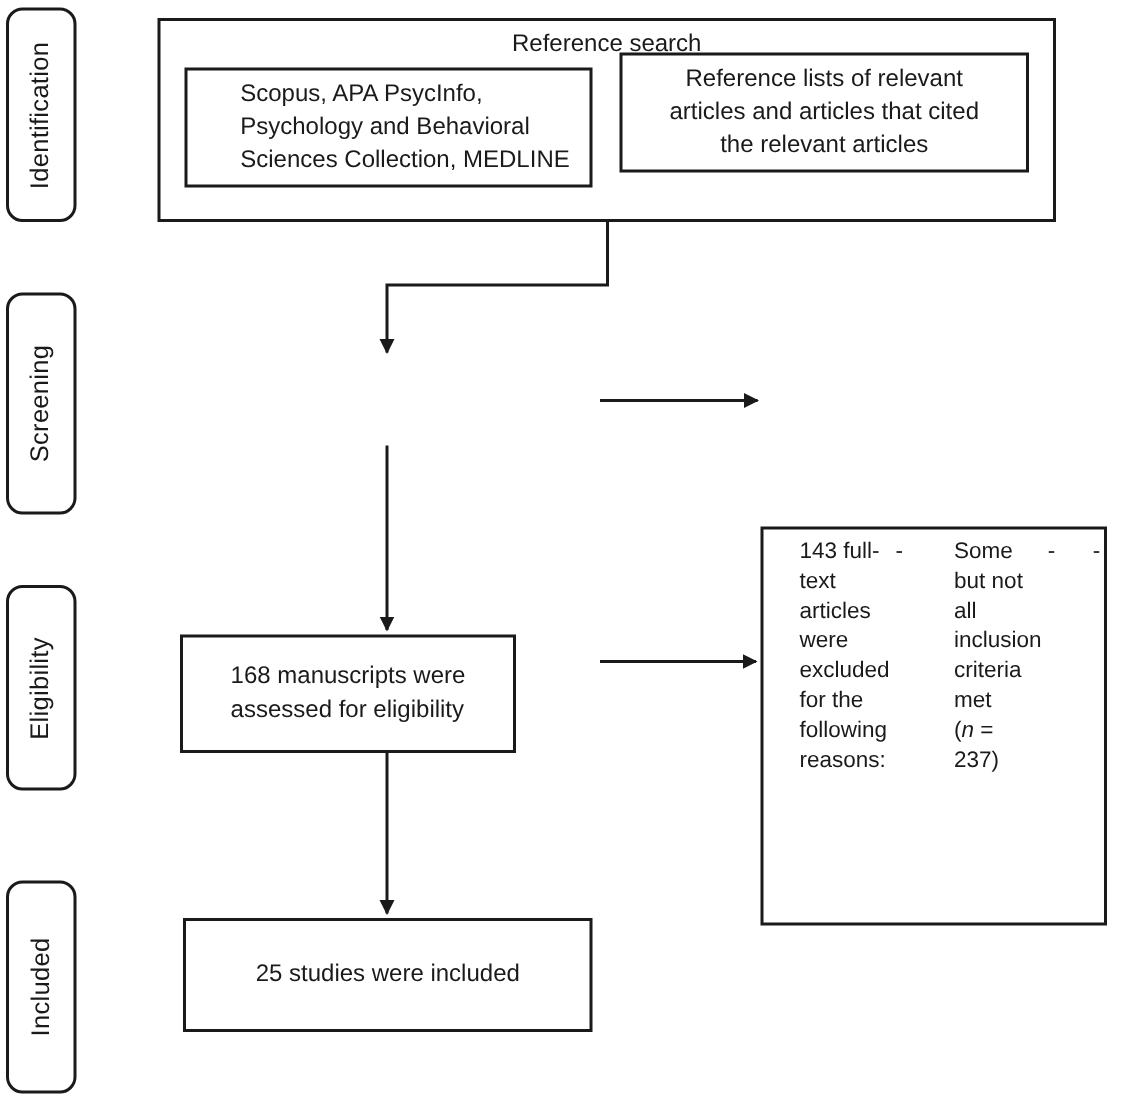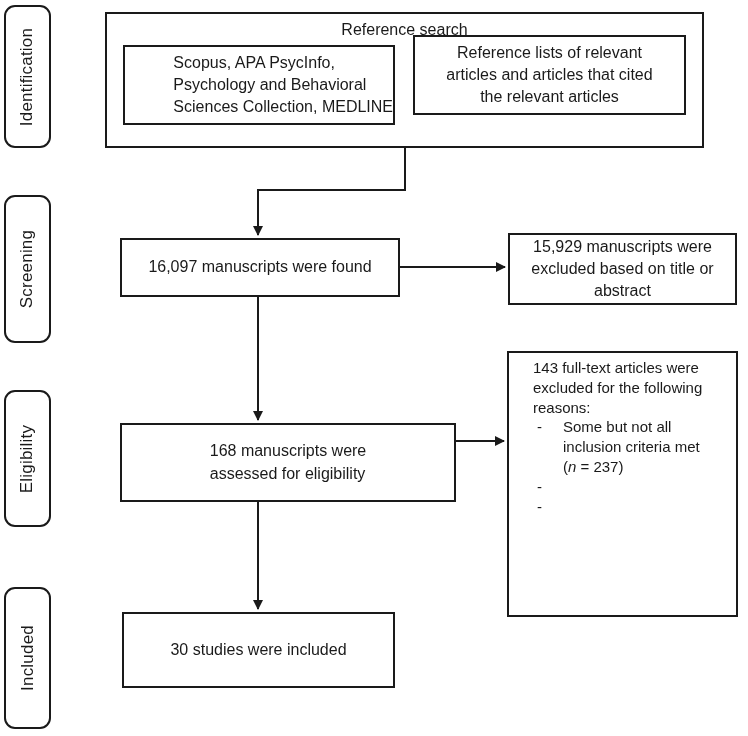--- a/index.html
+++ b/index.html
@@ -52,36 +52,36 @@
     text-align: center;
   }
   .pre { white-space: pre-line; }
   .left { text-align: left; }
   
   .box.group {
     align-items: flex-start;
     padding-top: 5px;
   }
   .box.db-box {
-    justify-content: flex-end;
+    justify-content: center;
     padding-left: 22px;
   }
   
   .box.reasons {
-    flex-direction: column;
+    flex-direction: row;
     align-items: stretch;
     justify-content: flex-start;
     padding: 5px 4px 4px 24px;
     font-size: 15px;
     line-height: 1.32;
     text-align: left;
   }
   .reason-row { display: flex; }
   .reason-dash { width: 30px; flex-shrink: 0; padding-left: 4px; }
-  .reason-body { white-space: pre-line; }
+  .reason-body { white-space: pre-line; margin-left: 13px; }
   .italic { font-style: italic; }
 </style>
 </head>
 <body>
 
 <div class="canvas">
 
   <svg class="connectors" width="748" height="736">
     <defs>
       <marker id="ah" markerWidth="12" markerHeight="12" refX="9" refY="5" orient="auto" markerUnits="userSpaceOnUse">
@@ -115,30 +115,22 @@
     <span class="pre left">Scopus, APA PsycInfo,
 Psychology and Behavioral
 Sciences Collection, MEDLINE</span>
   </div>
   <div class="box" style="left:413px;top:35px;width:273px;height:80px">
     <span class="pre">Reference lists of relevant
 articles and articles that cited
 the relevant articles</span>
   </div>
 
-  <div class="box" style="left:120px;top:238px;width:280px;height:59px">
-    <span>16,097 manuscripts were found</span>
-  </div>
-  <div class="box" style="left:508px;top:233px;width:229px;height:72px">
-    <span class="pre">15,929 manuscripts were
-excluded based on title or
-abstract</span>
-  </div>
 
-  <div class="box" style="left:120px;top:423px;width:336px;height:79px">
+  <div class="box" style="left:120px;top:423px;width:224px;height:79px">
     <span class="pre left">168 manuscripts were
 assessed for eligibility</span>
   </div>
   <div class="box reasons" style="left:507px;top:351px;width:231px;height:266px">
     <span class="pre">143 full-text articles were
 excluded for the following
 reasons:</span>
     <div class="reason-row">
       <span class="reason-dash">-</span>
       <span class="reason-body"><span>Some but not all
@@ -147,16 +139,16 @@
     </div>
     <div class="reason-row">
       <span class="reason-dash">-</span>
     </div>
     <div class="reason-row">
       <span class="reason-dash">-</span>
     </div>
   </div>
 
   <div class="box" style="left:122px;top:612px;width:273px;height:76px">
-    <span>30 studies were included</span>
+    <span>25 studies were included</span>
   </div>
 
 </div>
 
 </body></html>

